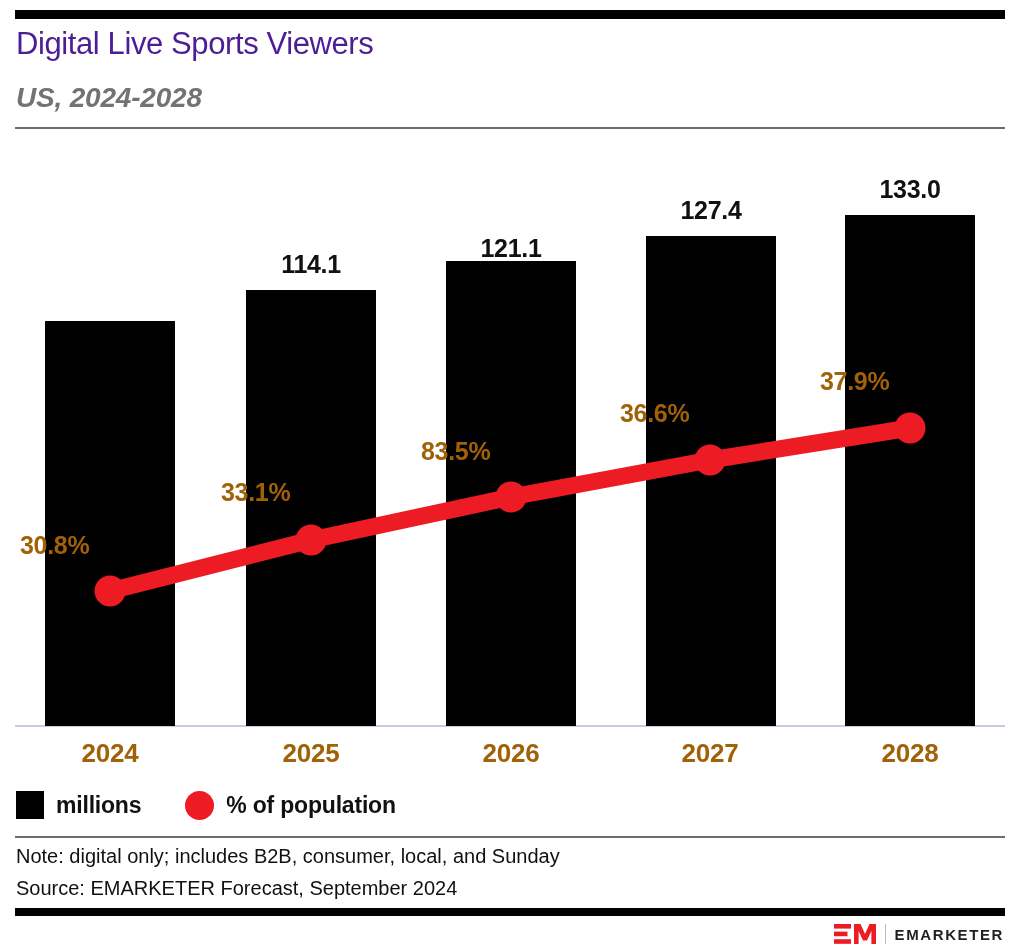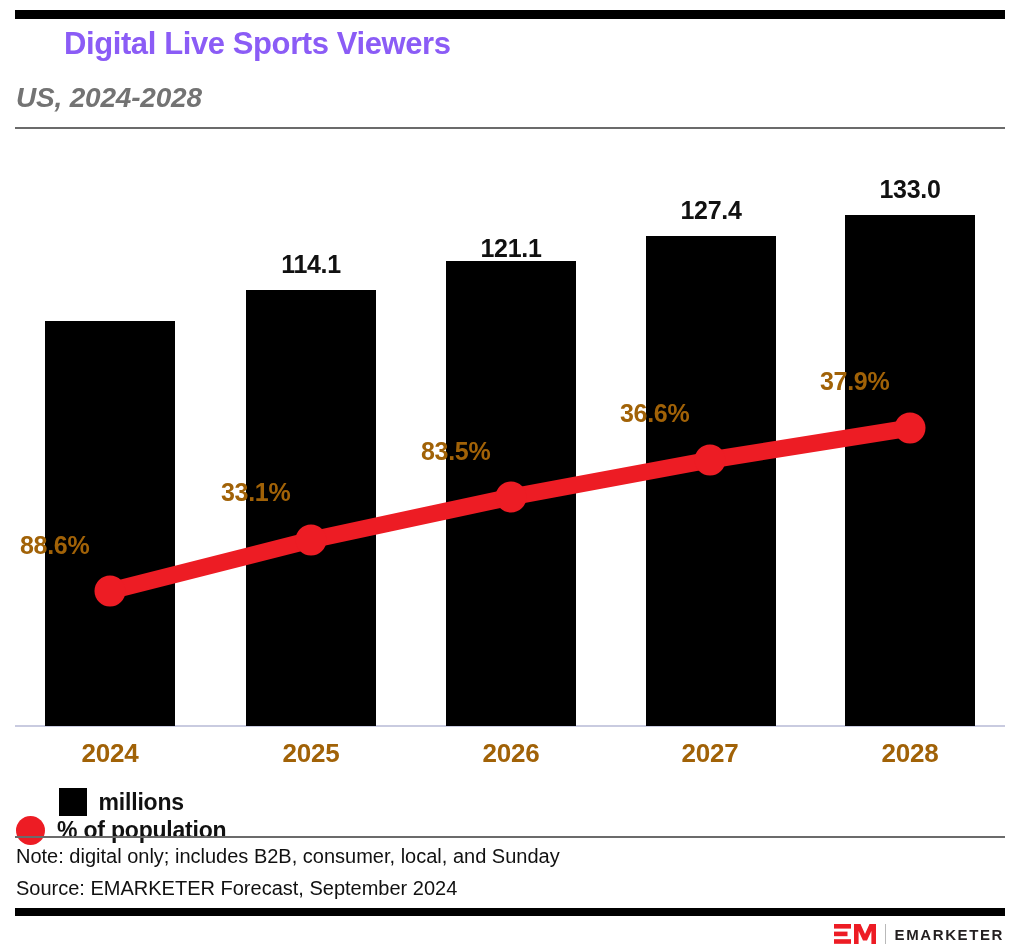--- a/index.html
+++ b/index.html
@@ -28,25 +28,24 @@
     top: 10px;
     width: 990px;
     height: 9px;
     background: #000000;
   }
   .title {
     position: absolute;
     left: 16px;
     top: 26px;
     font-size: 31px;
-    font-weight: bold;
+    font-weight: normal;
     letter-spacing: -0.4px;
-    color: #8b5cf6;
-    white-space: nowrap;
-    margin-left: 48px;
+    color: #4c1d95;
+    white-space: nowrap;
   }
   .subtitle {
     position: absolute;
     left: 16px;
     top: 82px;
     font-size: 28px;
     font-weight: bold;
     font-style: italic;
     letter-spacing: -0.2px;
     color: #737373;
@@ -118,21 +117,20 @@
   }
 
   
   .legend {
     position: absolute;
     left: 16px;
     top: 788px;
     height: 34px;
     display: flex;
     align-items: center;
-    flex-direction: column;
   }
   .legend-item {
     display: flex;
     align-items: center;
     margin-right: 44px;
   }
   .legend-swatch-square {
     width: 28px;
     height: 28px;
     background: #000000;
@@ -242,21 +240,21 @@
       <polyline id="pct-line" fill="none" stroke="#ED1C24" stroke-width="17" stroke-linecap="round" stroke-linejoin="round" points="110,591 311,540 511,497 710,460 910,428"></polyline>
       <g id="pct-markers">
           <circle cx="110" cy="591" r="15.5" fill="#ED1C24"></circle>
           <circle cx="311" cy="540" r="15.5" fill="#ED1C24"></circle>
           <circle cx="511" cy="497" r="15.5" fill="#ED1C24"></circle>
           <circle cx="710" cy="460" r="15.5" fill="#ED1C24"></circle>
           <circle cx="910" cy="428" r="15.5" fill="#ED1C24"></circle>
         </g>
     </svg>
 
-    <div class="pct-label" id="pl0" style="left: 20px; width: 180px; top: 531px;">88.6%</div>
+    <div class="pct-label" id="pl0" style="left: 20px; width: 180px; top: 531px;">30.8%</div>
     <div class="pct-label" id="pl1" style="left: 221px; width: 180px; top: 478px;">33.1%</div>
     <div class="pct-label" id="pl2" style="left: 421px; width: 180px; top: 437px;">83.5%</div>
     <div class="pct-label" id="pl3" style="left: 620px; width: 180px; top: 399px;">36.6%</div>
     <div class="pct-label" id="pl4" style="left: 820px; width: 180px; top: 367px;">37.9%</div>
 
     <div class="x-tick" id="xt0" style="left: 30px; width: 160px;">2024</div>
     <div class="x-tick" id="xt1" style="left: 231px; width: 160px;">2025</div>
     <div class="x-tick" id="xt2" style="left: 431px; width: 160px;">2026</div>
     <div class="x-tick" id="xt3" style="left: 630px; width: 160px;">2027</div>
     <div class="x-tick" id="xt4" style="left: 830px; width: 160px;">2028</div>

